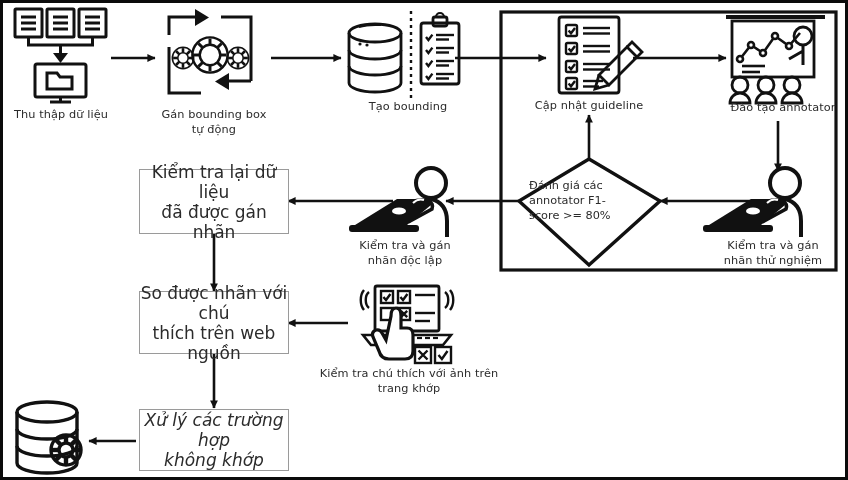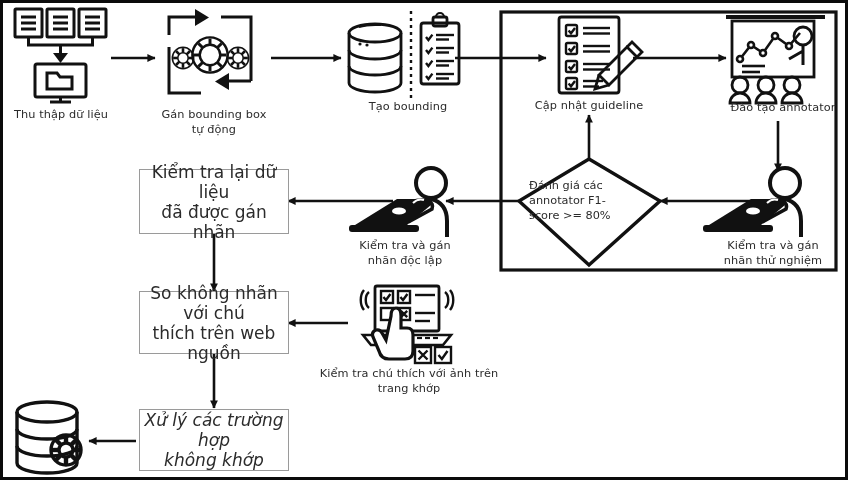--- a/index.html
+++ b/index.html
@@ -329,21 +329,21 @@
   <div class="diamond-text" style="left:526px;top:175px;width:120px;">Đánh giá các
 annotator F1-
 score &gt;= 80%</div>
 
   <div class="node-box" style="left:136px;top:166px;width:150px;height:65px;">
     <div class="lbl-in">Kiểm tra lại dữ liệu
 đã được gán nhãn</div>
   </div>
 
   <div class="node-box" style="left:136px;top:288px;width:150px;height:63px;">
-    <div class="lbl-in">So không nhãn với chú
+    <div class="lbl-in">So được nhãn với chú
 thích trên web nguồn</div>
   </div>
 
   <div class="node-box" style="left:136px;top:406px;width:150px;height:62px;font-style:italic;">
     <div class="lbl-in">Xử lý các trường hợp
 không khớp</div>
   </div>
 
 </div>
 

